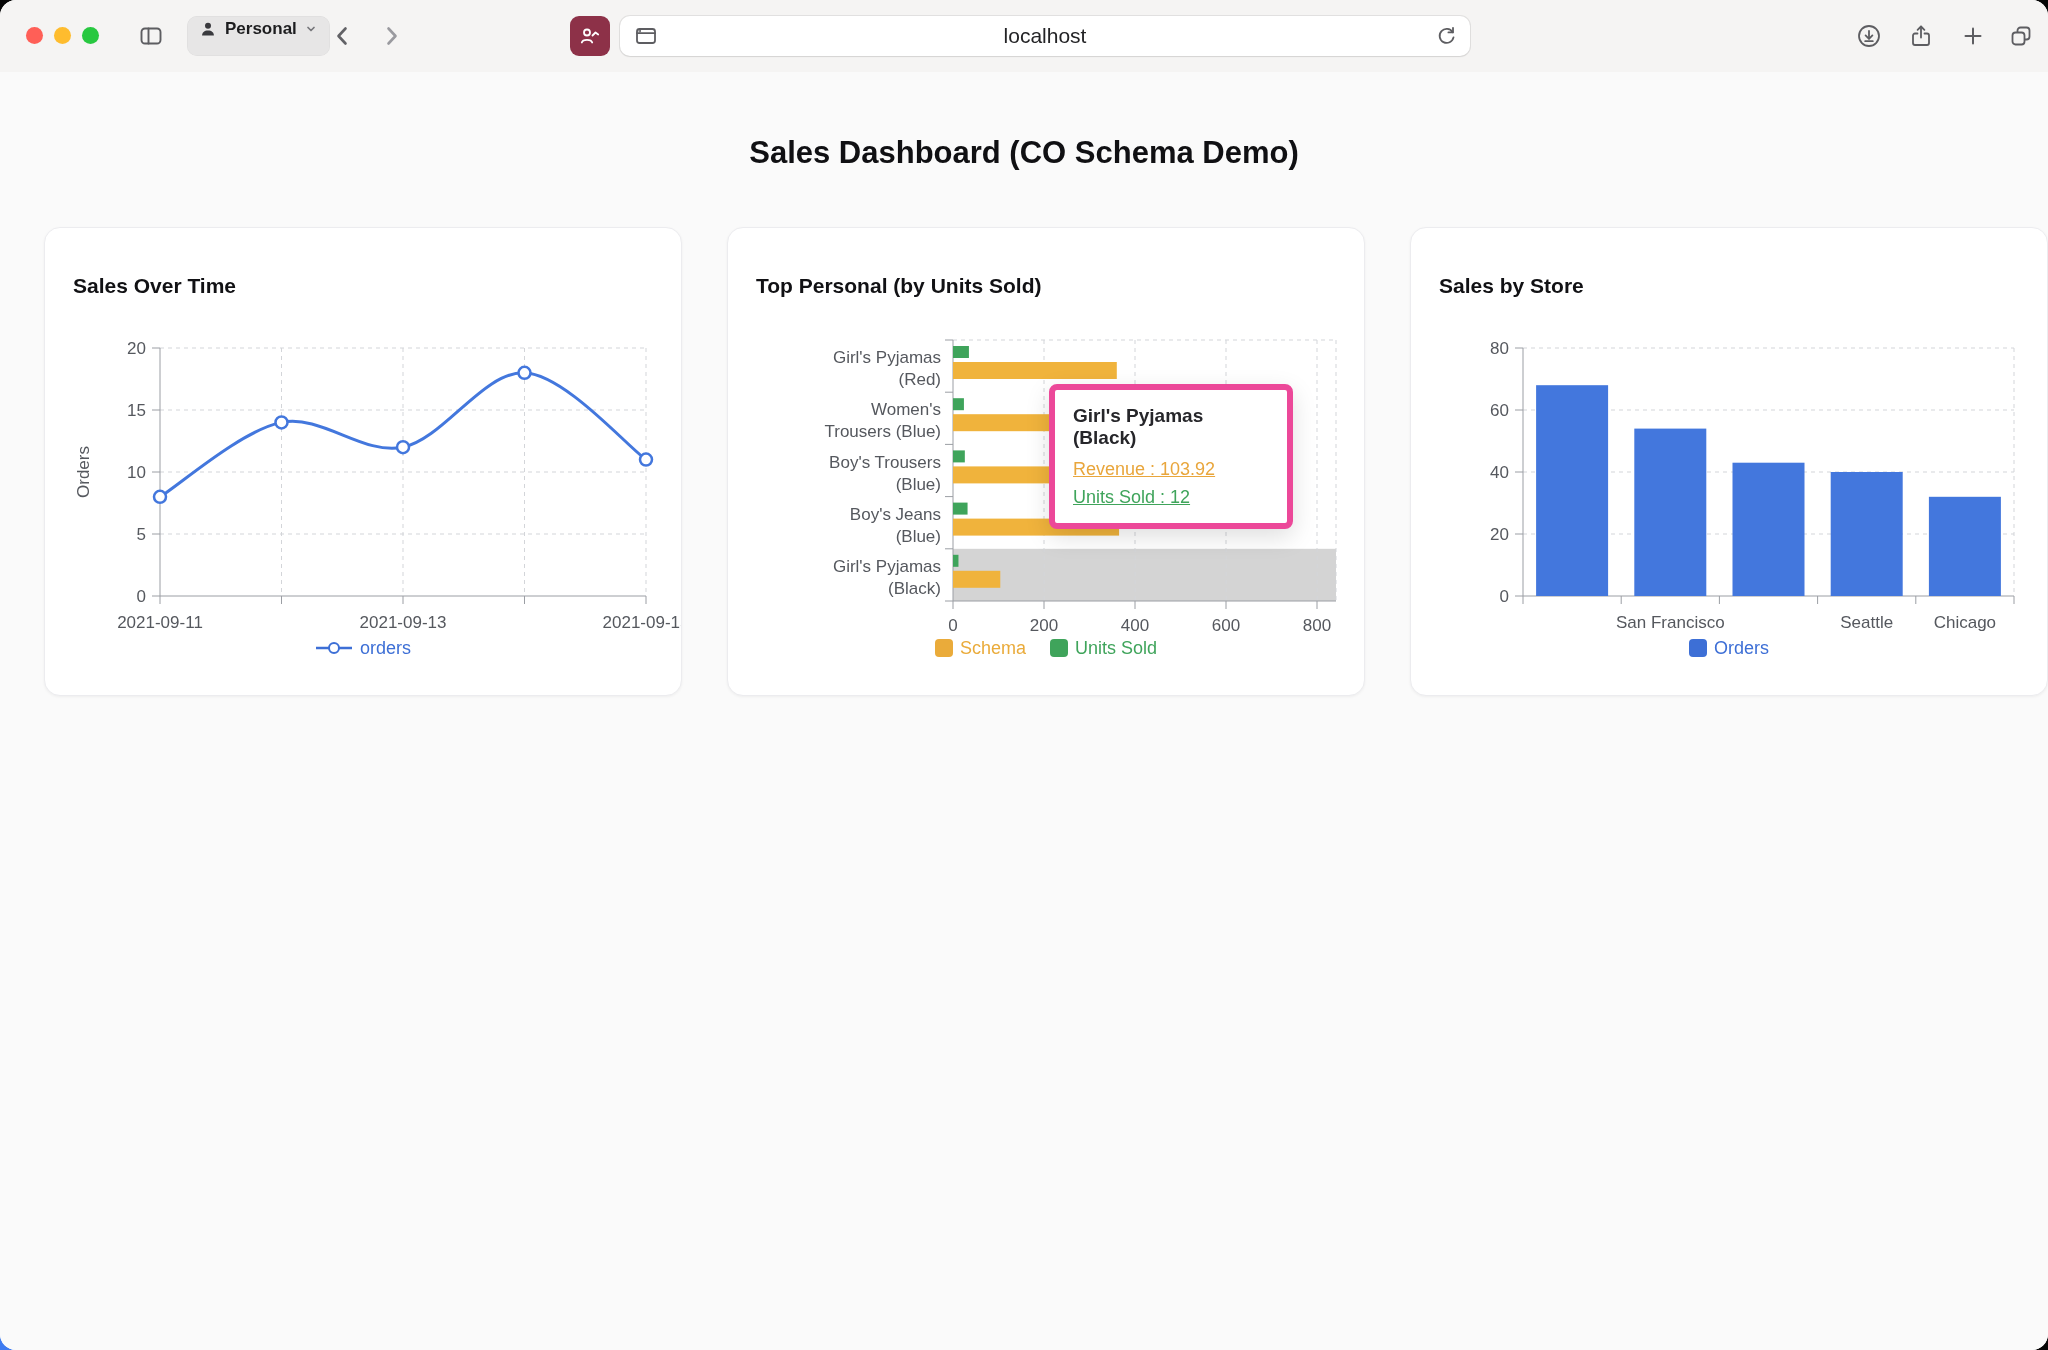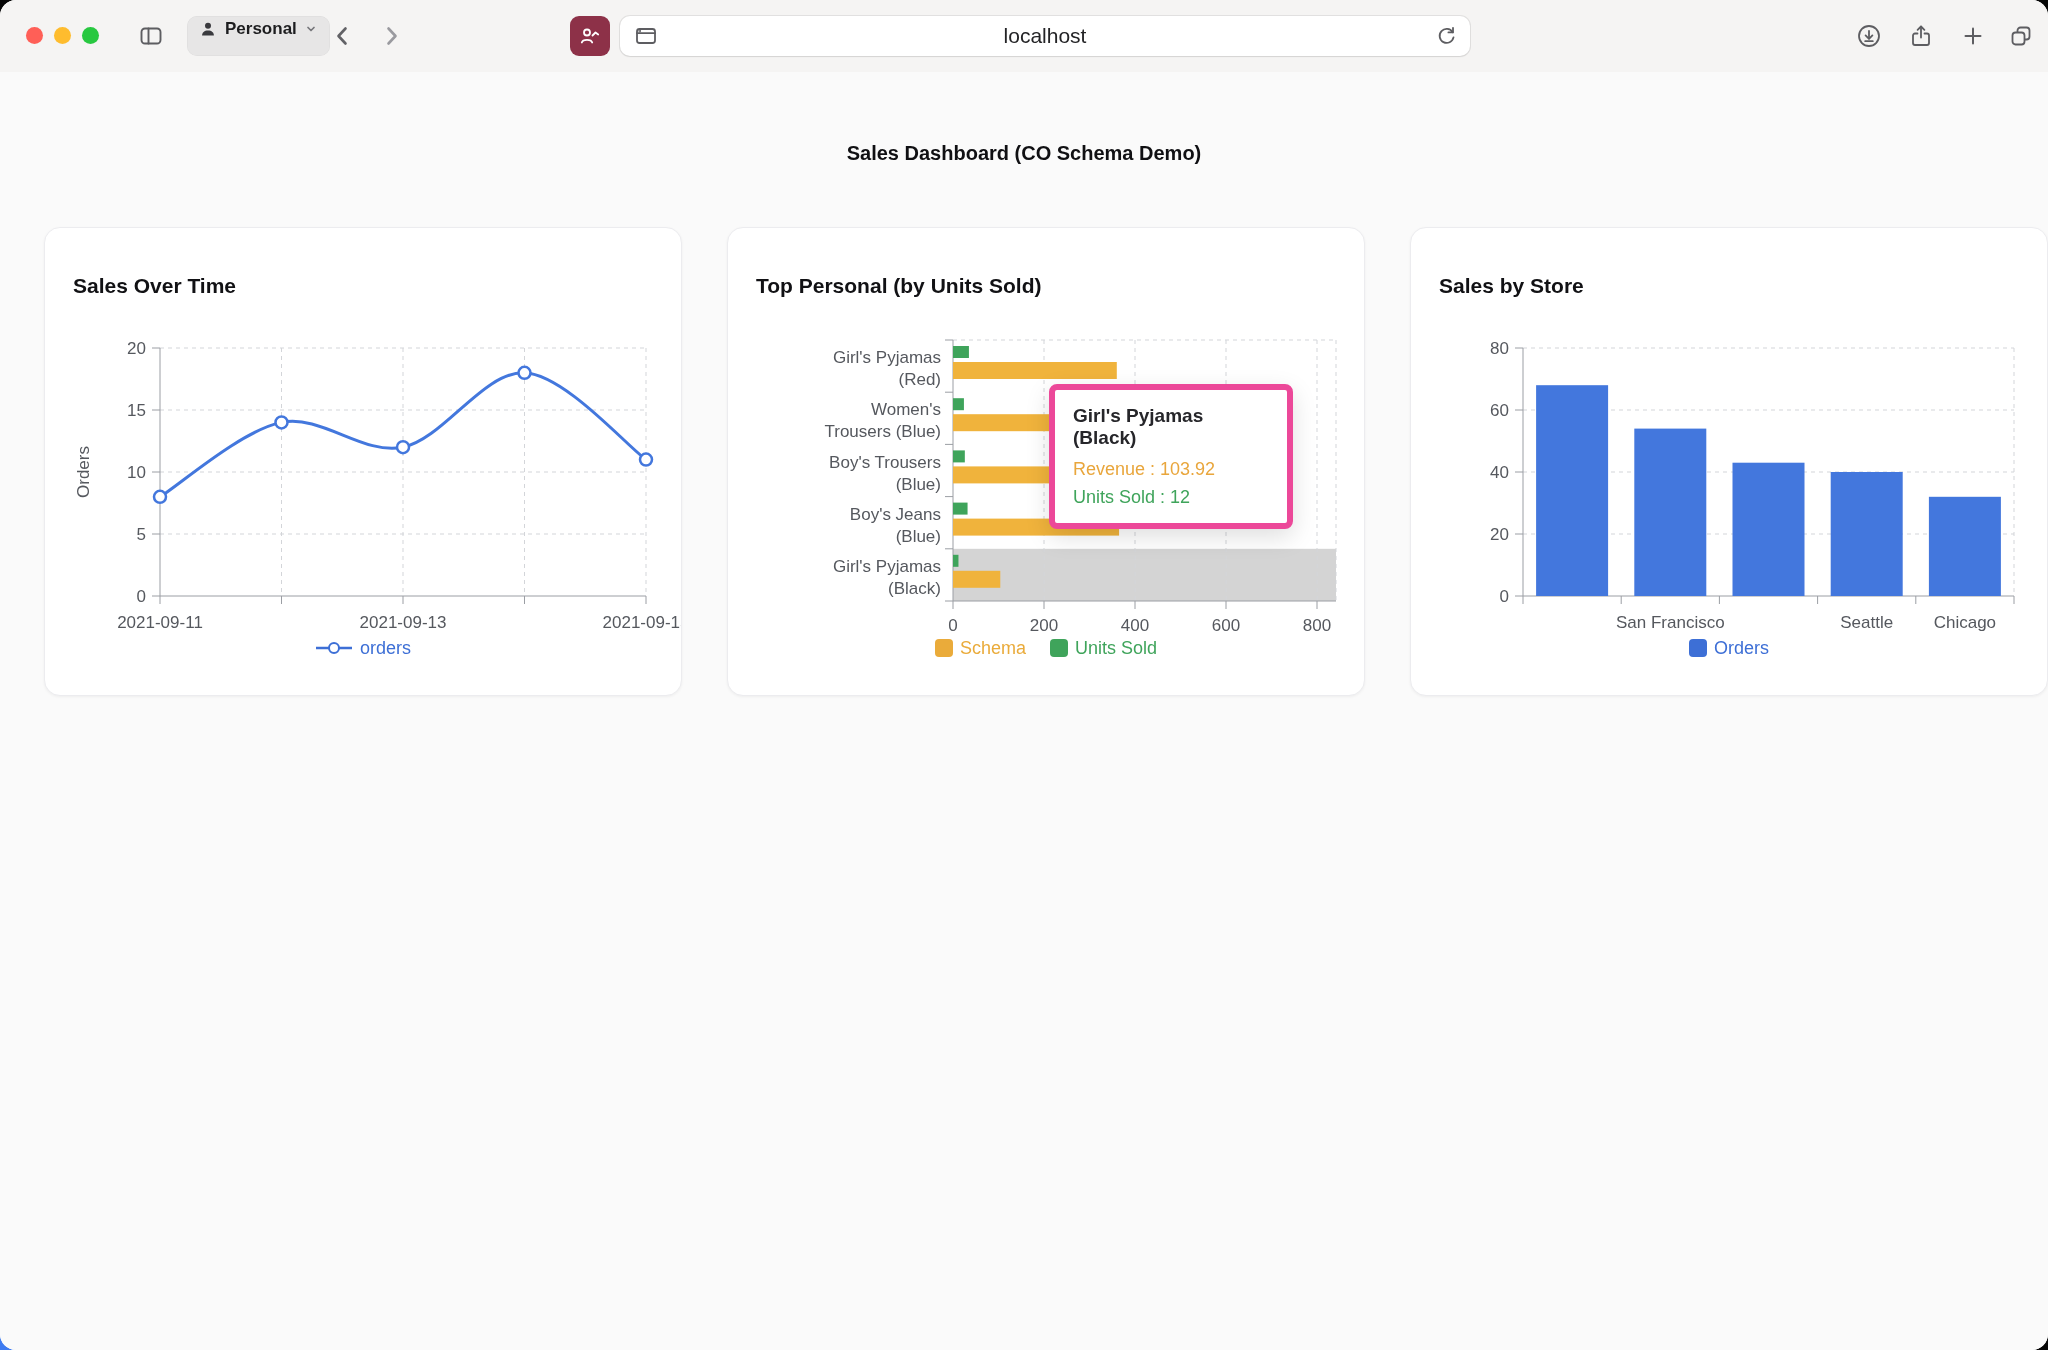--- a/index.html
+++ b/index.html
@@ -23,38 +23,38 @@
              display:flex;align-items:center;justify-content:center;border:none;padding:0;}
   .url-field{position:absolute;left:620px;top:16px;width:850px;height:40px;background:#fff;border-radius:10px;
              box-shadow:0 0 0 1px rgba(0,0,0,0.08),0 1px 2px rgba(0,0,0,0.06);
              display:flex;align-items:center;justify-content:center;}
   .url-text{font-size:21px;color:#242426;}
   .in-field{position:absolute;top:8px;width:24px;height:24px;display:flex;align-items:center;justify-content:center;
             background:none;border:none;padding:0;}
 
   
   .page{position:absolute;top:72px;left:0;right:0;bottom:0;background:#fafafa;}
-  .page-title{margin:0;padding-top:60px;text-align:center;font-size:20px;line-height:42px;font-weight:700;color:#101013;}
+  .page-title{margin:0;padding-top:60px;text-align:center;font-size:31px;line-height:42px;font-weight:700;color:#101013;}
   .cards{position:absolute;top:155px;left:44px;display:flex;gap:45px;}
   .card{position:relative;width:636px;height:467px;background:#fff;border:1px solid #ececef;border-radius:16px;
         box-shadow:0 1px 3px rgba(0,0,0,0.05);}
   .card h2{position:absolute;top:46px;left:28px;margin:0;font-size:21px;font-weight:700;color:#111114;}
   .chart{position:absolute;inset:0;}
   .chart svg{position:absolute;left:0;top:0;}
   .legend{position:absolute;top:405px;left:0;right:0;height:30px;display:flex;align-items:center;justify-content:center;
           gap:24px;font-size:18px;}
   .legend-item{display:inline-flex;align-items:center;gap:7px;}
   .swatch{width:18px;height:18px;border-radius:4px;display:inline-block;}
 
   
   .tooltip{position:absolute;left:321px;top:156px;width:244px;box-sizing:border-box;background:#fff;
            border:6px solid #ec4899;border-radius:8px;padding:15px 18px;z-index:6;
            box-shadow:0 8px 24px rgba(0,0,0,0.13);}
   .tooltip-title{font-size:19px;font-weight:700;color:#26262a;margin-bottom:9px;}
-  .tooltip-row{font-size:18px;line-height:22px;margin-top:6px;}
+  .tooltip-row{font-size:18px;line-height:22px;margin-top:6px;text-decoration:underline;}
 </style>
 </head>
 <body>
 
 <div class="screen">
   <div class="corner-accent"></div>
 
   <div class="window">
 
     <div class="toolbar">

